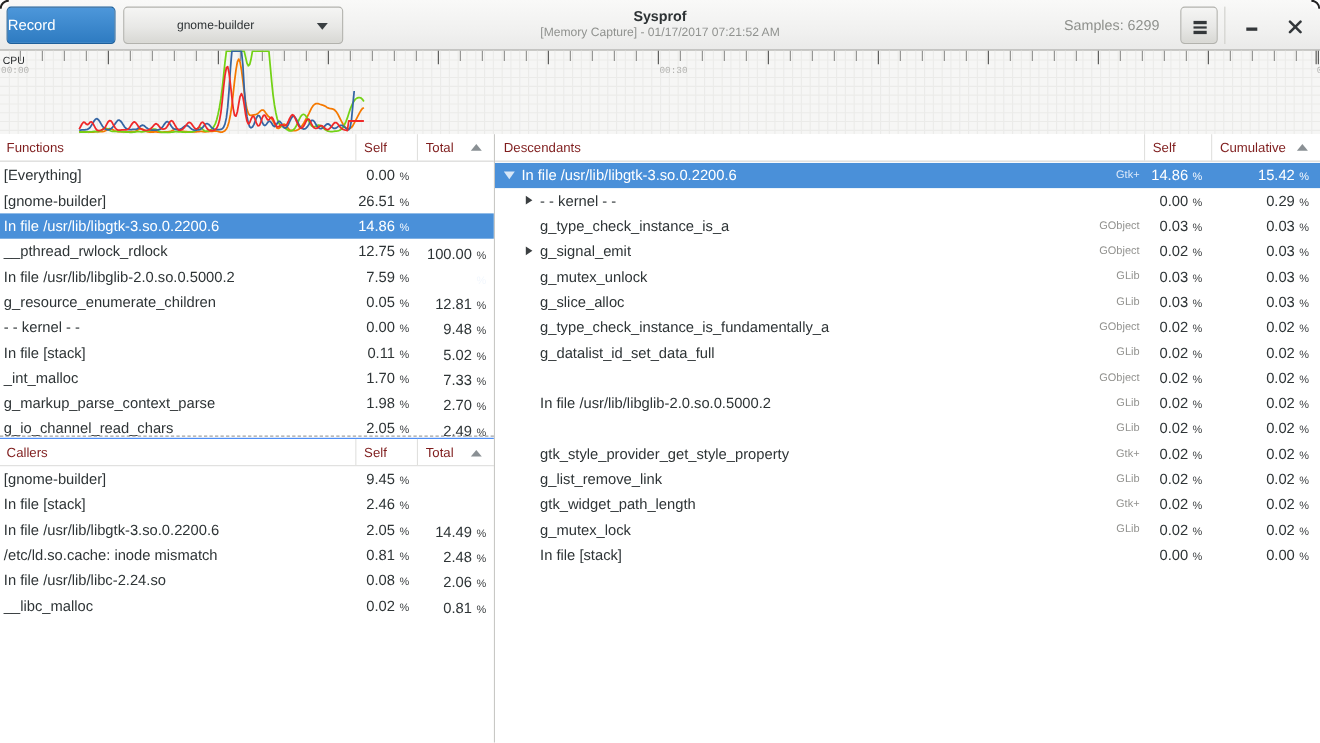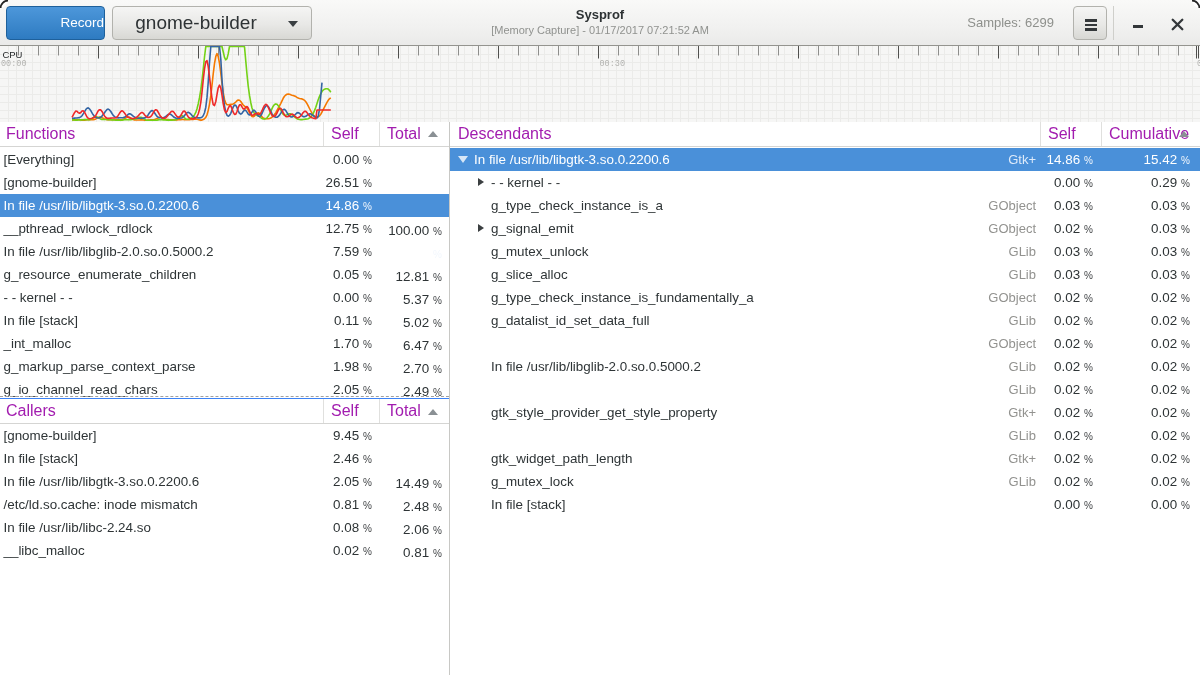--- a/index.html
+++ b/index.html
@@ -3,26 +3,26 @@
 * { box-sizing: border-box; margin: 0; padding: 0; }
 html,body { width:1200px; height:675px; overflow:hidden; background:#fff;
   font-family:"Liberation Sans",sans-serif; color:#2e3436; }
 
 
 .titlebar { position:absolute; left:0; top:0; width:1200px; height:46px;
   background:linear-gradient(to bottom,#f9f9f8 0%,#f1f1f0 60%,#eaeae9 100%);
   border-bottom:1px solid #94948f; }
 .record { position:absolute; left:6px; top:6px; width:99px; height:34px; border-radius:4px;
   background:linear-gradient(to bottom,#4d97da,#2e7bc1);
-  border:1px solid #1e609b; color:#fff; font-size:13.5px; text-align:right; line-height:32px; }
+  border:1px solid #1e609b; color:#fff; font-size:13.5px; text-align:left; line-height:32px; }
 .combo { position:absolute; left:112px; top:6px; width:200px; height:34px; border-radius:4px;
   background:linear-gradient(to bottom,#f5f5f4 0%,#e8e8e6 55%,#d8d8d4 100%);
   border:1px solid #b2b2ad; }
 .combo .lbl { position:absolute; left:0; right:32px; top:0; text-align:center;
-  font-size:19px; color:#2d3234; line-height:32px; }
+  font-size:11px; color:#2d3234; line-height:32px; }
 .combo .arr { position:absolute; right:13px; top:14px; width:0; height:0;
   border-left:5.5px solid transparent; border-right:5.5px solid transparent;
   border-top:6.5px solid #3a3f42; }
 .wtitle { position:absolute; left:400px; width:400px; top:6px; text-align:center; }
 .wtitle .t { font-size:13px; font-weight:bold; color:#2d3234; line-height:17px; }
 .wtitle .s { font-size:11px; color:#90928f; line-height:15px; }
 .samples { position:absolute; right:146px; top:0; height:45px; line-height:45px;
   font-size:13px; color:#8e908c; }
 .menubtn { position:absolute; left:1073px; top:6px; width:34px; height:34px; border-radius:4px;
   background:linear-gradient(to bottom,#f5f5f4 0%,#e8e8e6 55%,#d8d8d4 100%);
@@ -32,21 +32,21 @@
 .mindash { position:absolute; left:1133px; top:25px; width:9.5px; height:2.6px; background:#33373a; }
 .closex { position:absolute; left:1171px; top:18px; }
 
 
 .corner { position:absolute; top:0; width:9px; height:9px; z-index:50; }
 
 
 .graph { position:absolute; left:0; top:46px; }
 
 
-.thead { position:absolute; background:#fff; border-bottom:1px solid #d5d5d3; font-size:16px; color:#a21caf;padding-left:28px; }
+.thead { position:absolute; background:#fff; border-bottom:1px solid #d5d5d3; font-size:12px; color:#7f1d1d;padding-left:28px; }
 .thead span { position:absolute; top:0; line-height:24px; }
 .csep { position:absolute; top:0; bottom:0; width:1px; background:#e0e0de; }
 .sortarr { position:absolute; width:0; height:0;
   border-left:5.7px solid transparent; border-right:5.7px solid transparent;
   border-bottom:6.5px solid #8a9094; }
 
 .rows { position:absolute; overflow:hidden; background:#fff; }
 .row { position:relative; height:23px; line-height:23px; font-size:13.4px; white-space:nowrap;padding-left:44px; }
 .row.sel { background:#4a90d9; color:#fff; }
 .row .nm { position:absolute; left:0; padding-left:3.5px; }
@@ -54,21 +54,21 @@
 .row .num { font-size:13.4px; }
 .row .pct { font-size:10px; color:#414446; margin-left:4px; }
 .row.sel .pct { color:#f2f7fd; }
 
 
 .lrows .cself { left:324px; width:48px; }
 .lrows .ctot  { left:372px; width:70px;margin-top:48px; }
 
 .rrows .dself { left:590px; width:53px; }
 .rrows .dcum  { left:651px; width:89px; }
-.rrows .tag { position:absolute; right:164px; top:0; font-size:13px; color:#92928f; }
+.rrows .tag { position:absolute; right:164px; top:0; font-size:10px; color:#92928f; }
 .row.sel .tag { color:#ddeafa; }
 .expd { position:absolute; left:7.5px; top:8px; width:0; height:0;
   border-left:5px solid transparent; border-right:5px solid transparent;
   border-top:7px solid rgba(255,255,255,0.78); }
 .expr { position:absolute; left:27.5px; top:7px; width:0; height:0;
   border-top:4.5px solid transparent; border-bottom:4.5px solid transparent;
   border-left:6.5px solid #3b3f41; }
 
 .dashsep { position:absolute; left:0; top:396px; width:449px; height:1px;
   border-top:1px dashed #a2a2a0; }
@@ -355,31 +355,31 @@
       <span class="cell ctot"><span class="num">15.42</span><span class="pct">%</span></span>
     </div>
     <div class="row">
       <span class="nm">__pthread_rwlock_rdlock</span>
       <span class="cell cself"><span class="num">12.75</span><span class="pct">%</span></span>
       <span class="cell ctot"><span class="num">12.81</span><span class="pct">%</span></span>
     </div>
     <div class="row">
       <span class="nm">In file /usr/lib/libglib-2.0.so.0.5000.2</span>
       <span class="cell cself"><span class="num">7.59</span><span class="pct">%</span></span>
-      <span class="cell ctot"><span class="num">5.37</span><span class="pct">%</span></span>
+      <span class="cell ctot"><span class="num">9.48</span><span class="pct">%</span></span>
     </div>
     <div class="row">
       <span class="nm">g_resource_enumerate_children</span>
       <span class="cell cself"><span class="num">0.05</span><span class="pct">%</span></span>
       <span class="cell ctot"><span class="num">5.02</span><span class="pct">%</span></span>
     </div>
     <div class="row">
       <span class="nm">- - kernel - -</span>
       <span class="cell cself"><span class="num">0.00</span><span class="pct">%</span></span>
-      <span class="cell ctot"><span class="num">6.47</span><span class="pct">%</span></span>
+      <span class="cell ctot"><span class="num">7.33</span><span class="pct">%</span></span>
     </div>
     <div class="row">
       <span class="nm">In file [stack]</span>
       <span class="cell cself"><span class="num">0.11</span><span class="pct">%</span></span>
       <span class="cell ctot"><span class="num">2.70</span><span class="pct">%</span></span>
     </div>
     <div class="row">
       <span class="nm">_int_malloc</span>
       <span class="cell cself"><span class="num">1.70</span><span class="pct">%</span></span>
       <span class="cell ctot"><span class="num">2.49</span><span class="pct">%</span></span>
@@ -515,20 +515,21 @@
       <span class="cell dself"><span class="num">0.02</span><span class="pct">%</span></span>
       <span class="cell dcum"><span class="num">0.02</span><span class="pct">%</span></span>
     </div>
     <div class="row">
       <span class="nm" style="padding-left:41px">gtk_style_provider_get_style_property</span>
       <span class="tag">Gtk+</span>
       <span class="cell dself"><span class="num">0.02</span><span class="pct">%</span></span>
       <span class="cell dcum"><span class="num">0.02</span><span class="pct">%</span></span>
     </div>
     <div class="row">
+      <span class="nm" style="padding-left:41px">g_list_remove_link</span>
       <span class="tag">GLib</span>
       <span class="cell dself"><span class="num">0.02</span><span class="pct">%</span></span>
       <span class="cell dcum"><span class="num">0.02</span><span class="pct">%</span></span>
     </div>
     <div class="row">
       <span class="nm" style="padding-left:41px">gtk_widget_path_length</span>
       <span class="tag">Gtk+</span>
       <span class="cell dself"><span class="num">0.02</span><span class="pct">%</span></span>
       <span class="cell dcum"><span class="num">0.02</span><span class="pct">%</span></span>
     </div>

